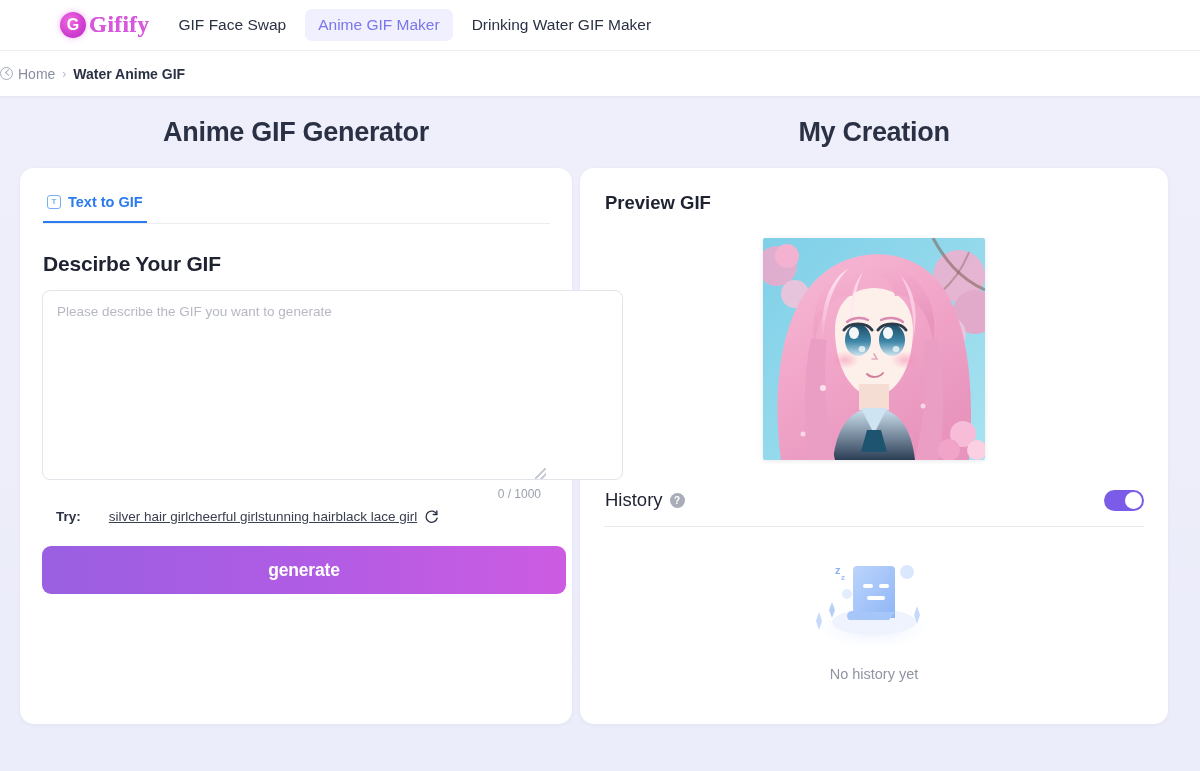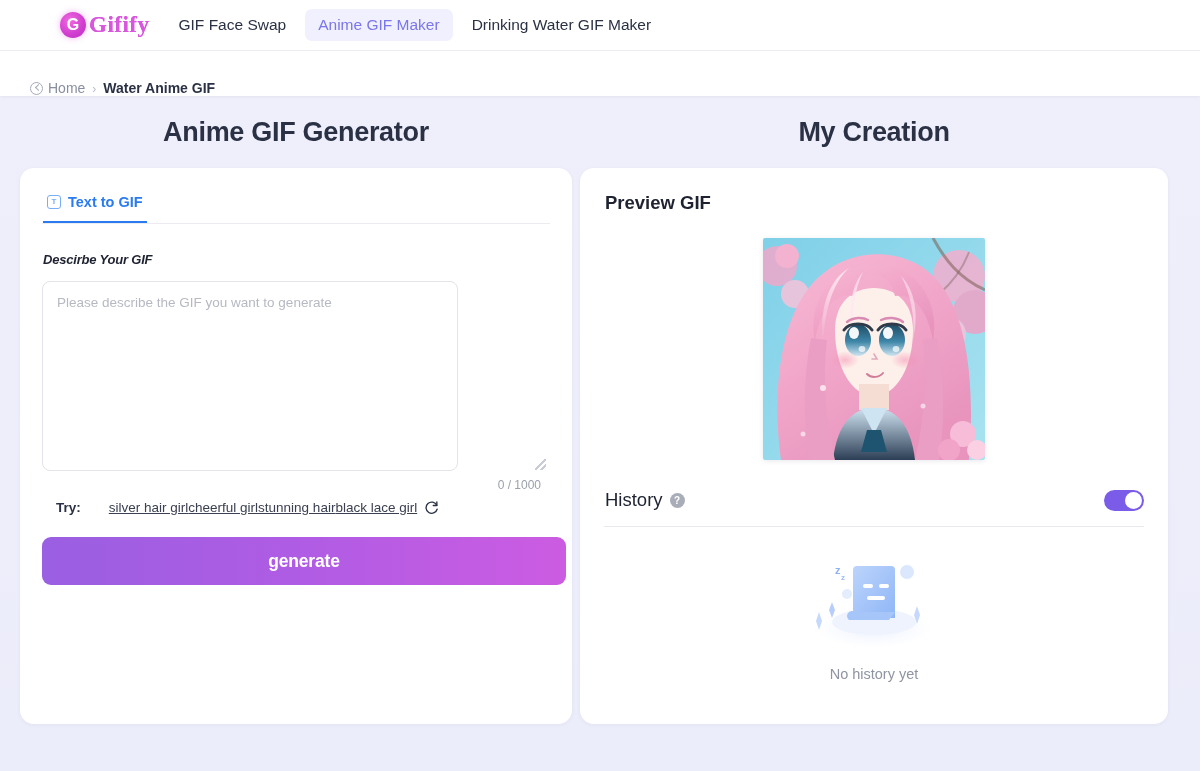--- a/index.html
+++ b/index.html
@@ -63,22 +63,21 @@
   .nav-item.active {
     background: #f0f0fe;
     color: #7b76ea;
   }
 
   
   .breadcrumb {
     height: 45px;
     background: #ffffff;
     display: flex;
-    align-items: flex-end;
-    padding-left: 30px;
+    align-items: center;
     gap: 7px;
     font-size: 14px;
     box-shadow: 0 1px 3px rgba(20,20,60,0.05);
     position: relative;
     z-index: 3;
   }
   .bc-home { display: flex; align-items: center; gap: 5px; color: #8a8fa0; cursor: pointer; }
   .bc-ico {
     width: 13px; height: 13px; border-radius: 50%;
     border: 1.3px solid #a6abba;
@@ -143,30 +142,29 @@
     width: 14px; height: 14px;
     border: 1.3px solid #78aef5;
     border-radius: 3px;
     display: flex; align-items: center; justify-content: center;
     font-size: 8px; font-weight: bold; color: #78aef5;
     line-height: 1;
   }
 
   
   .section-title {
-    font-size: 13px;
+    font-size: 21px;
     font-weight: bold;
     color: #1f2331;
     margin: 28px 0 14px 1px;
     letter-spacing: -.2px;
-    font-style: italic;
   }
   .ta-wrap { position: relative; }
   textarea.prompt {
-    width: 416px;
+    width: 581px;
     height: 190px;
     border: 1px solid #e3e4ea;
     border-radius: 8px;
     padding: 13px 14px;
     font-size: 13.5px;
     font-family: "Liberation Sans", sans-serif;
     color: #2b3144;
     resize: none;
     outline: none;
     background: #fff;

